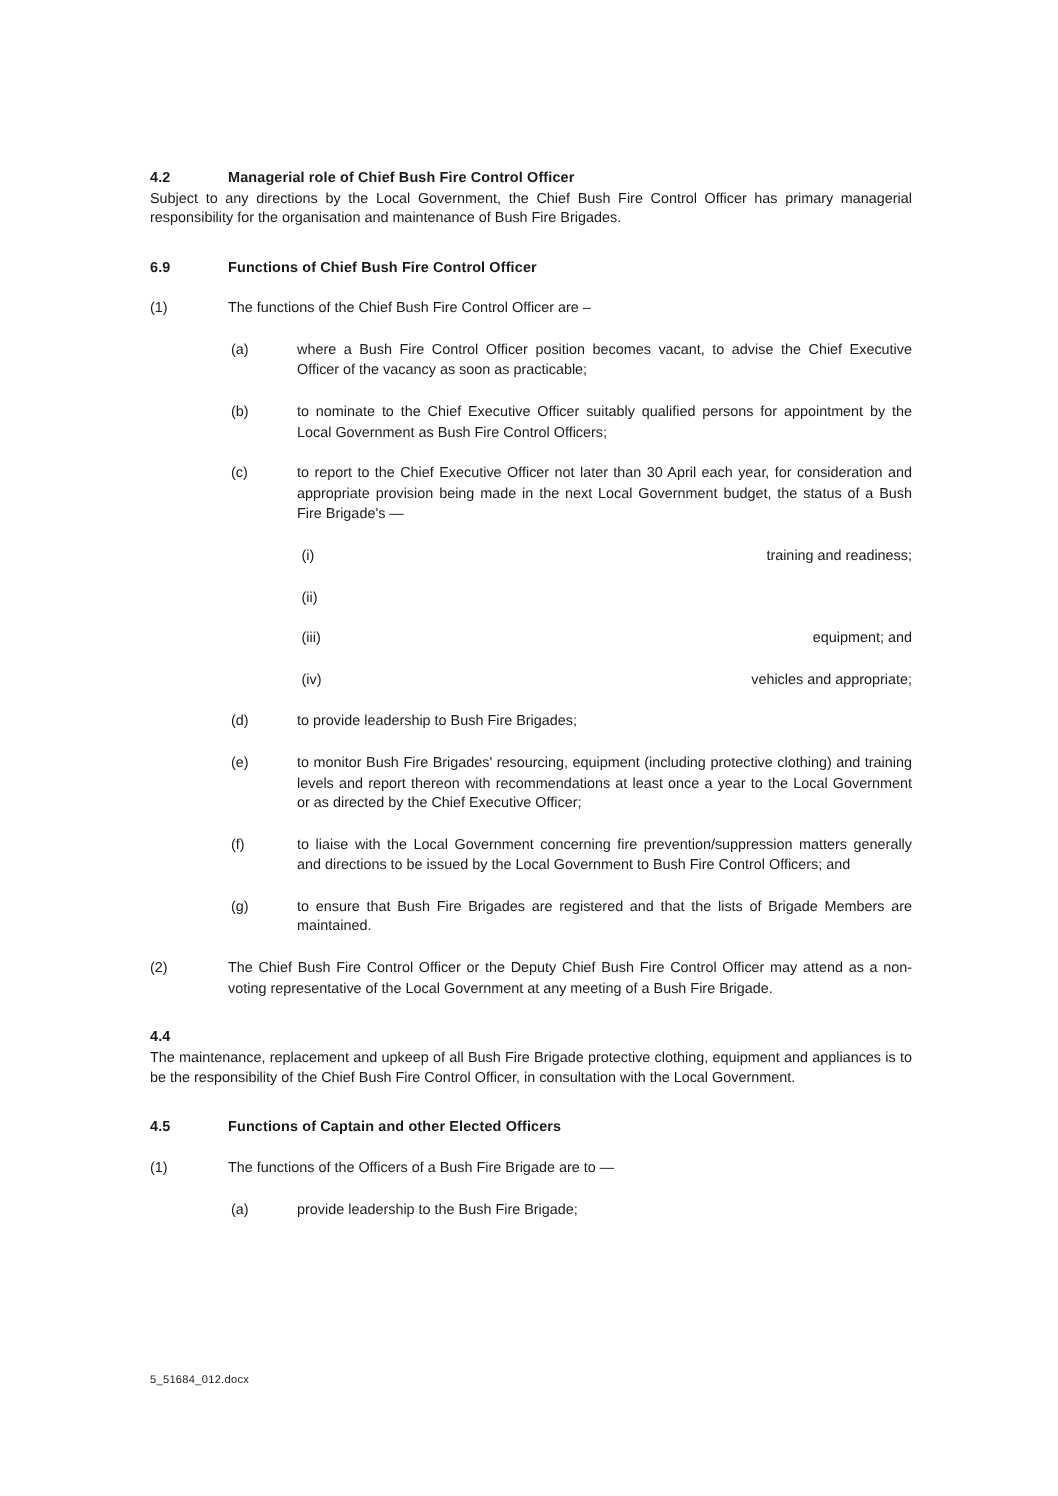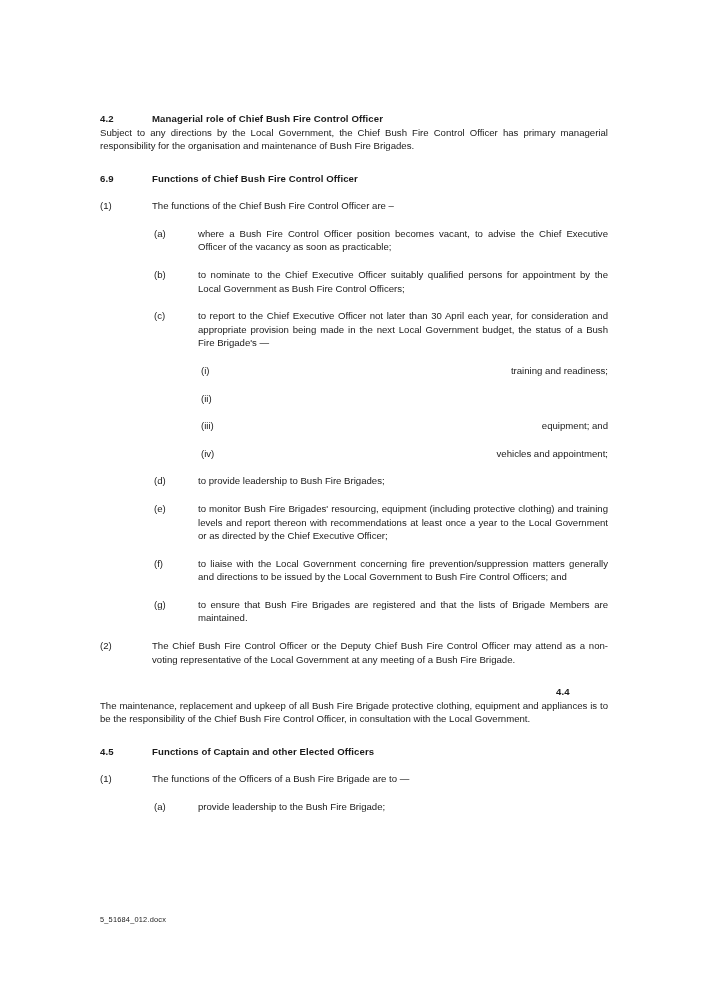--- a/index.html
+++ b/index.html
@@ -26,21 +26,20 @@
   }
 
   
   .heading {
     display: flex;
     font-size: 9.6px;
     font-weight: bold;
     line-height: 13.5px;
     margin-top: 19px;
     letter-spacing: 0.1px;
-    justify-content: flex-end;
   }
   .heading:first-child { margin-top: 0; }
   .heading .num {
     width: 52px;
     flex: 0 0 52px;
   }
   .heading .title { flex: 1 1 auto; }
 
   
   .body-para {
@@ -158,21 +157,21 @@
     </div>
     <div class="lvl3">
       <span class="marker">(ii)</span>
     </div>
     <div class="lvl3">
       <span class="marker">(iii)</span>
       <span class="text">equipment; and</span>
     </div>
     <div class="lvl3">
       <span class="marker">(iv)</span>
-      <span class="text">vehicles and appointment;</span>
+      <span class="text">vehicles and appropriate;</span>
     </div>
 
     <div class="lvl2">
       <span class="marker">(d)</span>
       <span class="text">to provide leadership to Bush Fire Brigades;</span>
     </div>
 
     <div class="lvl2">
       <span class="marker">(e)</span>
       <span class="text">to monitor Bush Fire Brigades' resourcing, equipment (including protective clothing) and training levels and report thereon with recommendations at least once a year to the Local Government or as directed by the Chief Executive Officer;</span>

